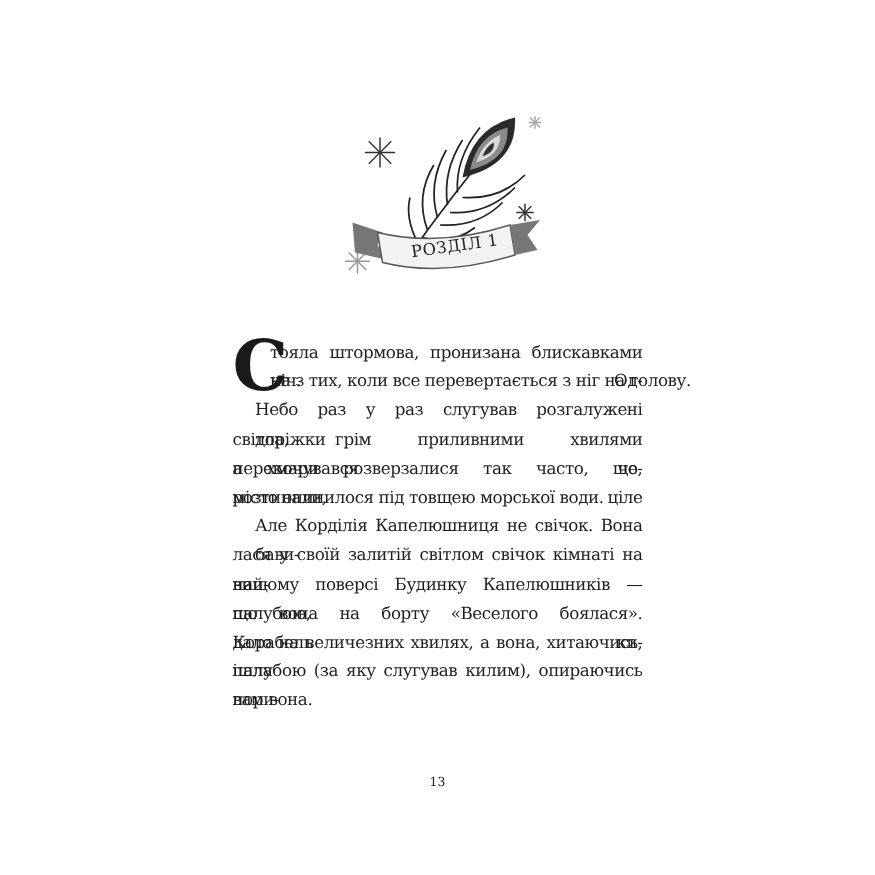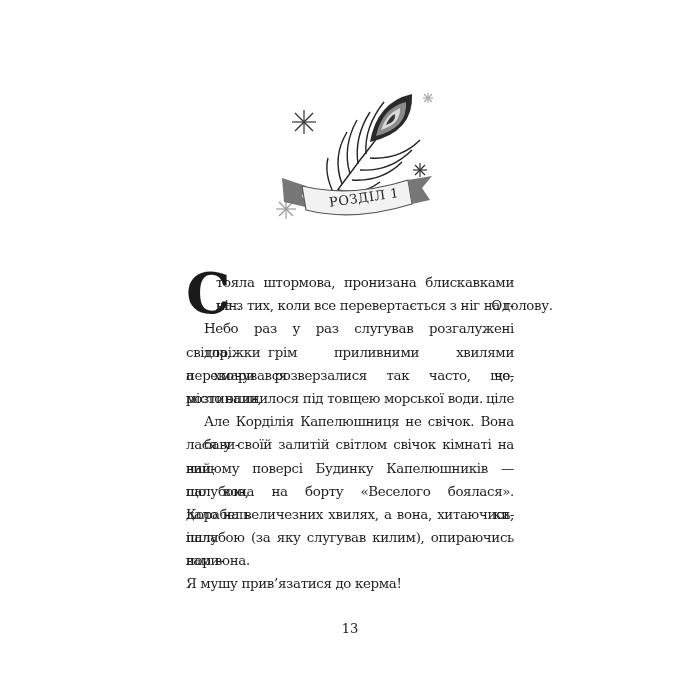--- a/index.html
+++ b/index.html
@@ -4,21 +4,21 @@
   <style>
     html, body { margin: 0; padding: 0; background: #ffffff; }
     body { width: 700px; height: 700px; position: relative; overflow: hidden; font-family: "DejaVu Serif", serif; color: #1e1e1e; }
     .ornament { position: absolute; left: 262px; top: 62px; width: 176px; height: 176px; }
     .text-block { position: absolute; left: 186px; top: 271px; width: 328px; font-size: 13.4px; line-height: 23.2px; text-align: justify; font-family: "DejaVu Serif", serif; letter-spacing: -0.35px; }
     .line { display: block; white-space: nowrap; height: 23.2px; }
     .line.just { text-align: justify; text-align-last: justify; white-space: normal; }
     .indent { padding-left: 18px; }
     .dropcap { position: absolute; left: 186px; top: 268px; font-size: 56px; line-height: 50px; font-weight: bold; font-family: "DejaVu Serif", serif; color: #1a1a1a; }
     .first-lines { padding-left: 30px; }
-    .page-number { position: absolute; left: 0; right: 0; top: 621px; text-align: center; font-size: 13px; font-family: "DejaVu Serif", serif; color: #222; }
+    .page-number { position: absolute; left: 0; right: 0; top: 621px; text-align: center; font-size: 10px; font-family: "DejaVu Serif", serif; color: #222; }
   </style>
 </head>
 <body>
 
 <div class="ornament">
   <svg width="176" height="176" viewBox="0 0 176 176">
 
     <g stroke="#333" stroke-width="1.2" fill="none">
       <g transform="translate(42,60)">
         <line x1="-12" y1="0" x2="12" y2="0"></line>
@@ -84,16 +84,15 @@
   <span class="line just">світла, грім приливними хвилями перекочувався че-</span>
   <span class="line just">а хмари розверзалися так часто, що, розтинали, ціле</span>
   <span class="line">місто опинилося під товщею морської води.</span>
   <span class="line just indent">Але Корділія Капелюшниця не свічок. Вона бави-</span>
   <span class="line just">лася у своїй залитій світлом свічок кімнаті на най-</span>
   <span class="line just">вищому поверсі Будинку Капелюшників — палубою,</span>
   <span class="line just">що вона на борту «Веселого боялася». Корабель ки-</span>
   <span class="line just">дало на величезних хвилях, а вона, хитаючись, ішла</span>
   <span class="line just">палубою (за яку слугував килим), опираючись пори-</span>
   <span class="line">вам вона.</span>
-  <span class="line">Я мушу прив’язатися до керма!</span>
 </div>
 
 <div class="page-number">13</div>
 
 </body></html>

